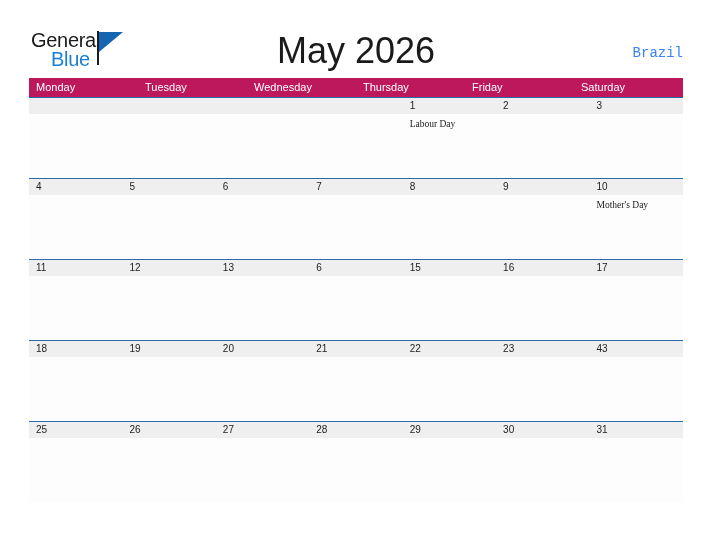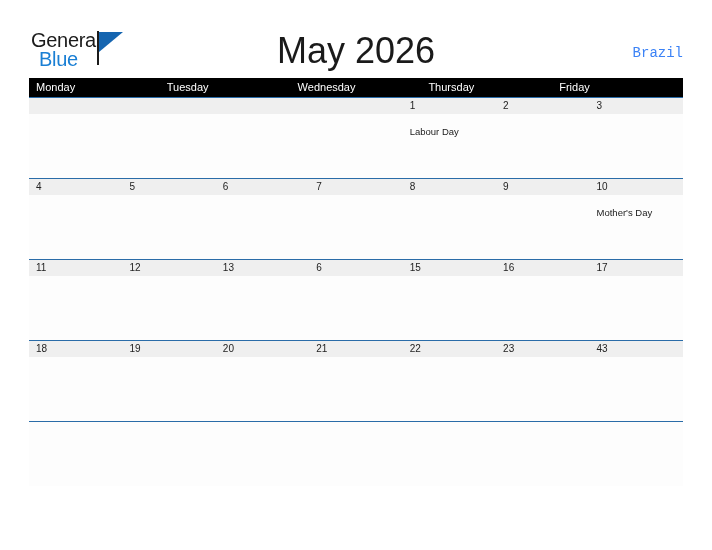--- a/index.html
+++ b/index.html
@@ -44,21 +44,21 @@
     top: 0;
     font-size: 20px;
     font-weight: 400;
     letter-spacing: -0.3px;
     color: #1b1b1b;
     line-height: 22px;
     font-family: "Liberation Sans", sans-serif;
   }
   .logo-blue {
     position: absolute;
-    left: 8px;
+    left: 20px;
     top: 19px;
     font-size: 20px;
     font-weight: 400;
     letter-spacing: -0.3px;
     color: #1a7fd4;
     line-height: 22px;
     font-family: "Liberation Sans", sans-serif;
   }
   .logo-flag {
     position: absolute;
@@ -105,21 +105,21 @@
     position: absolute;
     left: 29px;
     top: 78px;
     width: 654px;
   }
 
   .weekday-row {
     display: flex;
     width: 654px;
     height: 19px;
-    background: #000000;
+    background: #be185d;
   }
   .weekday-cell {
     flex: 1 1 0;
     color: #ffffff;
     font-size: 11px;
     line-height: 19px;
     padding-left: 7px;
     box-sizing: border-box;
     font-family: "Liberation Sans", sans-serif;
     white-space: nowrap;
@@ -155,23 +155,23 @@
     line-height: 16px;
     color: #222222;
     padding-left: 7px;
     box-sizing: border-box;
     font-family: "Liberation Sans", sans-serif;
   }
 
   .event-cell {
     flex: 1 1 0;
     padding-left: 7px;
-    padding-top: 12px;
-    box-sizing: border-box;
-    font-family: Liberation Sans, sans-serif;
+    padding-top: 4px;
+    box-sizing: border-box;
+    font-family: Liberation Serif, serif;
   }
   .event-text {
     display: block;
     font-size: 9.5px;
     line-height: 12px;
     color: #1a1a1a;
     white-space: nowrap;
   }
 </style>
 </head>
@@ -194,20 +194,21 @@
   </div>
 
   <div class="calendar">
 
     <div class="weekday-row">
       <div class="weekday-cell">Monday</div>
       <div class="weekday-cell">Tuesday</div>
       <div class="weekday-cell">Wednesday</div>
       <div class="weekday-cell">Thursday</div>
       <div class="weekday-cell">Friday</div>
+      <div class="weekday-cell">Saturday</div>
     </div>
 
     <div class="week-row">
       <div class="date-band">
         <div class="date-cell"></div>
         <div class="date-cell"></div>
         <div class="date-cell"></div>
         <div class="date-cell"></div>
         <div class="date-cell">1</div>
         <div class="date-cell">2</div>
@@ -337,20 +338,29 @@
         <div class="event-cell">
             <span class="event-text"></span>
           </div>
         <div class="event-cell">
             <span class="event-text"></span>
           </div>
       </div>
     </div>
 
     <div class="week-row">
+      <div class="date-band">
+        <div class="date-cell">25</div>
+        <div class="date-cell">26</div>
+        <div class="date-cell">27</div>
+        <div class="date-cell">28</div>
+        <div class="date-cell">29</div>
+        <div class="date-cell">30</div>
+        <div class="date-cell">31</div>
+      </div>
       <div class="day-cells">
         <div class="event-cell">
             <span class="event-text"></span>
           </div>
         <div class="event-cell">
             <span class="event-text"></span>
           </div>
         <div class="event-cell">
             <span class="event-text"></span>
           </div>

